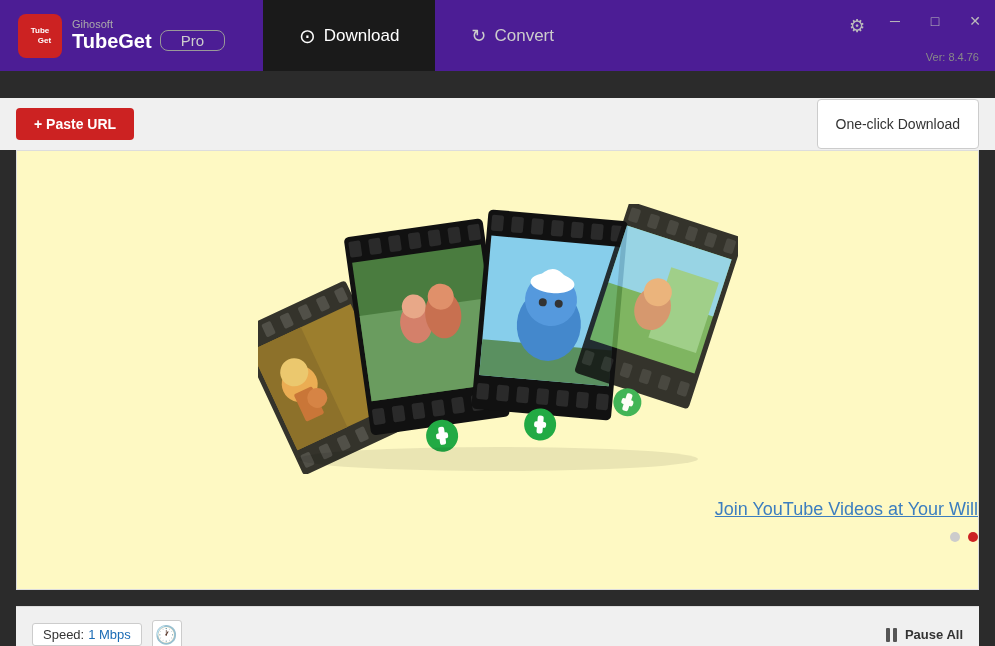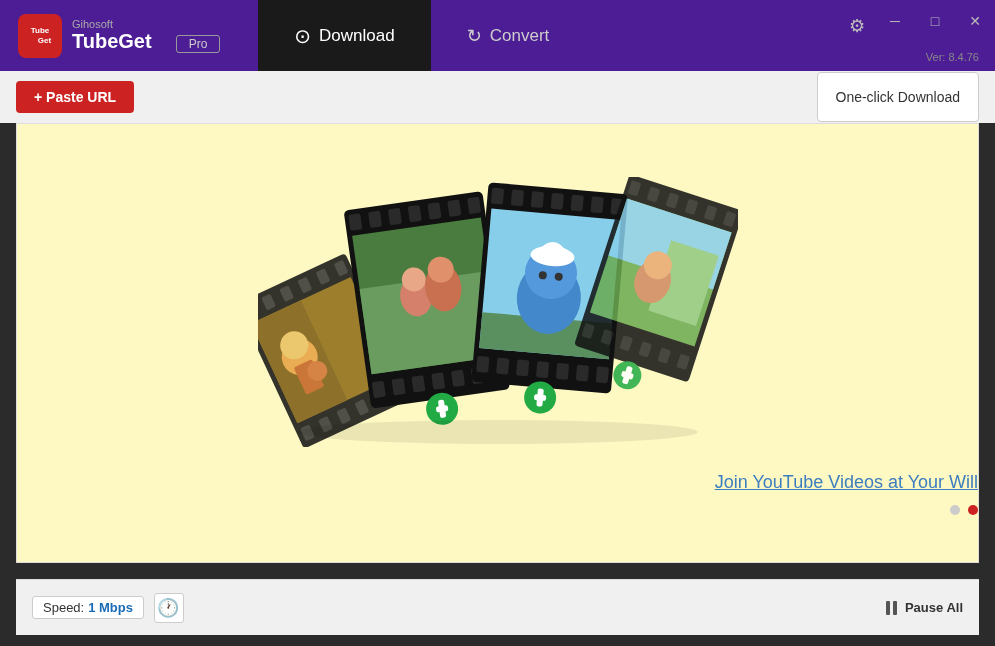--- a/index.html
+++ b/index.html
@@ -52,31 +52,31 @@
       font-size: 11px;
       color: #aaa;
       font-weight: normal;
     }
 
     .brand-name-large {
       font-size: 20px;
       font-weight: bold;
       color: #fff;
       display: flex;
-      align-items: flex-end;
-      gap: 24px;
+      align-items: flex-start;
+      gap: 8px;
     }
 
     .pro-badge {
-      font-size: 12px;
+      font-size: 15px;
       font-weight: normal;
       border: 1px solid #999;
       color: #ccc;
-      padding: 1px 12px;
-      border-radius: 3px;
+      padding: 1px 20px;
+      border-radius: 8px;
     }
 
     .nav-tabs {
       display: flex;
       align-items: stretch;
       height: 71px;
       margin-left: 20px;
     }
 
     .nav-tab {
@@ -144,20 +144,21 @@
     }
 
     
     .toolbar {
       background: #f0f0f0;
       height: 52px;
       display: flex;
       align-items: center;
       justify-content: space-between;
       padding: 0 16px;
+      margin-top: 27px;
     }
 
     .paste-url-btn {
       background: #cc2222;
       color: white;
       border: none;
       padding: 8px 18px;
       font-size: 14px;
       border-radius: 4px;
       cursor: pointer;
@@ -249,21 +250,21 @@
       font-size: 13px;
       color: #333;
       background: white;
       border: 1px solid #ccc;
       padding: 3px 10px;
       border-radius: 3px;
     }
 
     .speed-value {
       color: #1a6bb5;
-      font-weight: bold;
+      font-weight: normal;
     }
 
     .history-btn {
       width: 30px;
       height: 30px;
       display: flex;
       align-items: center;
       justify-content: center;
       cursor: pointer;
       font-size: 18px;

